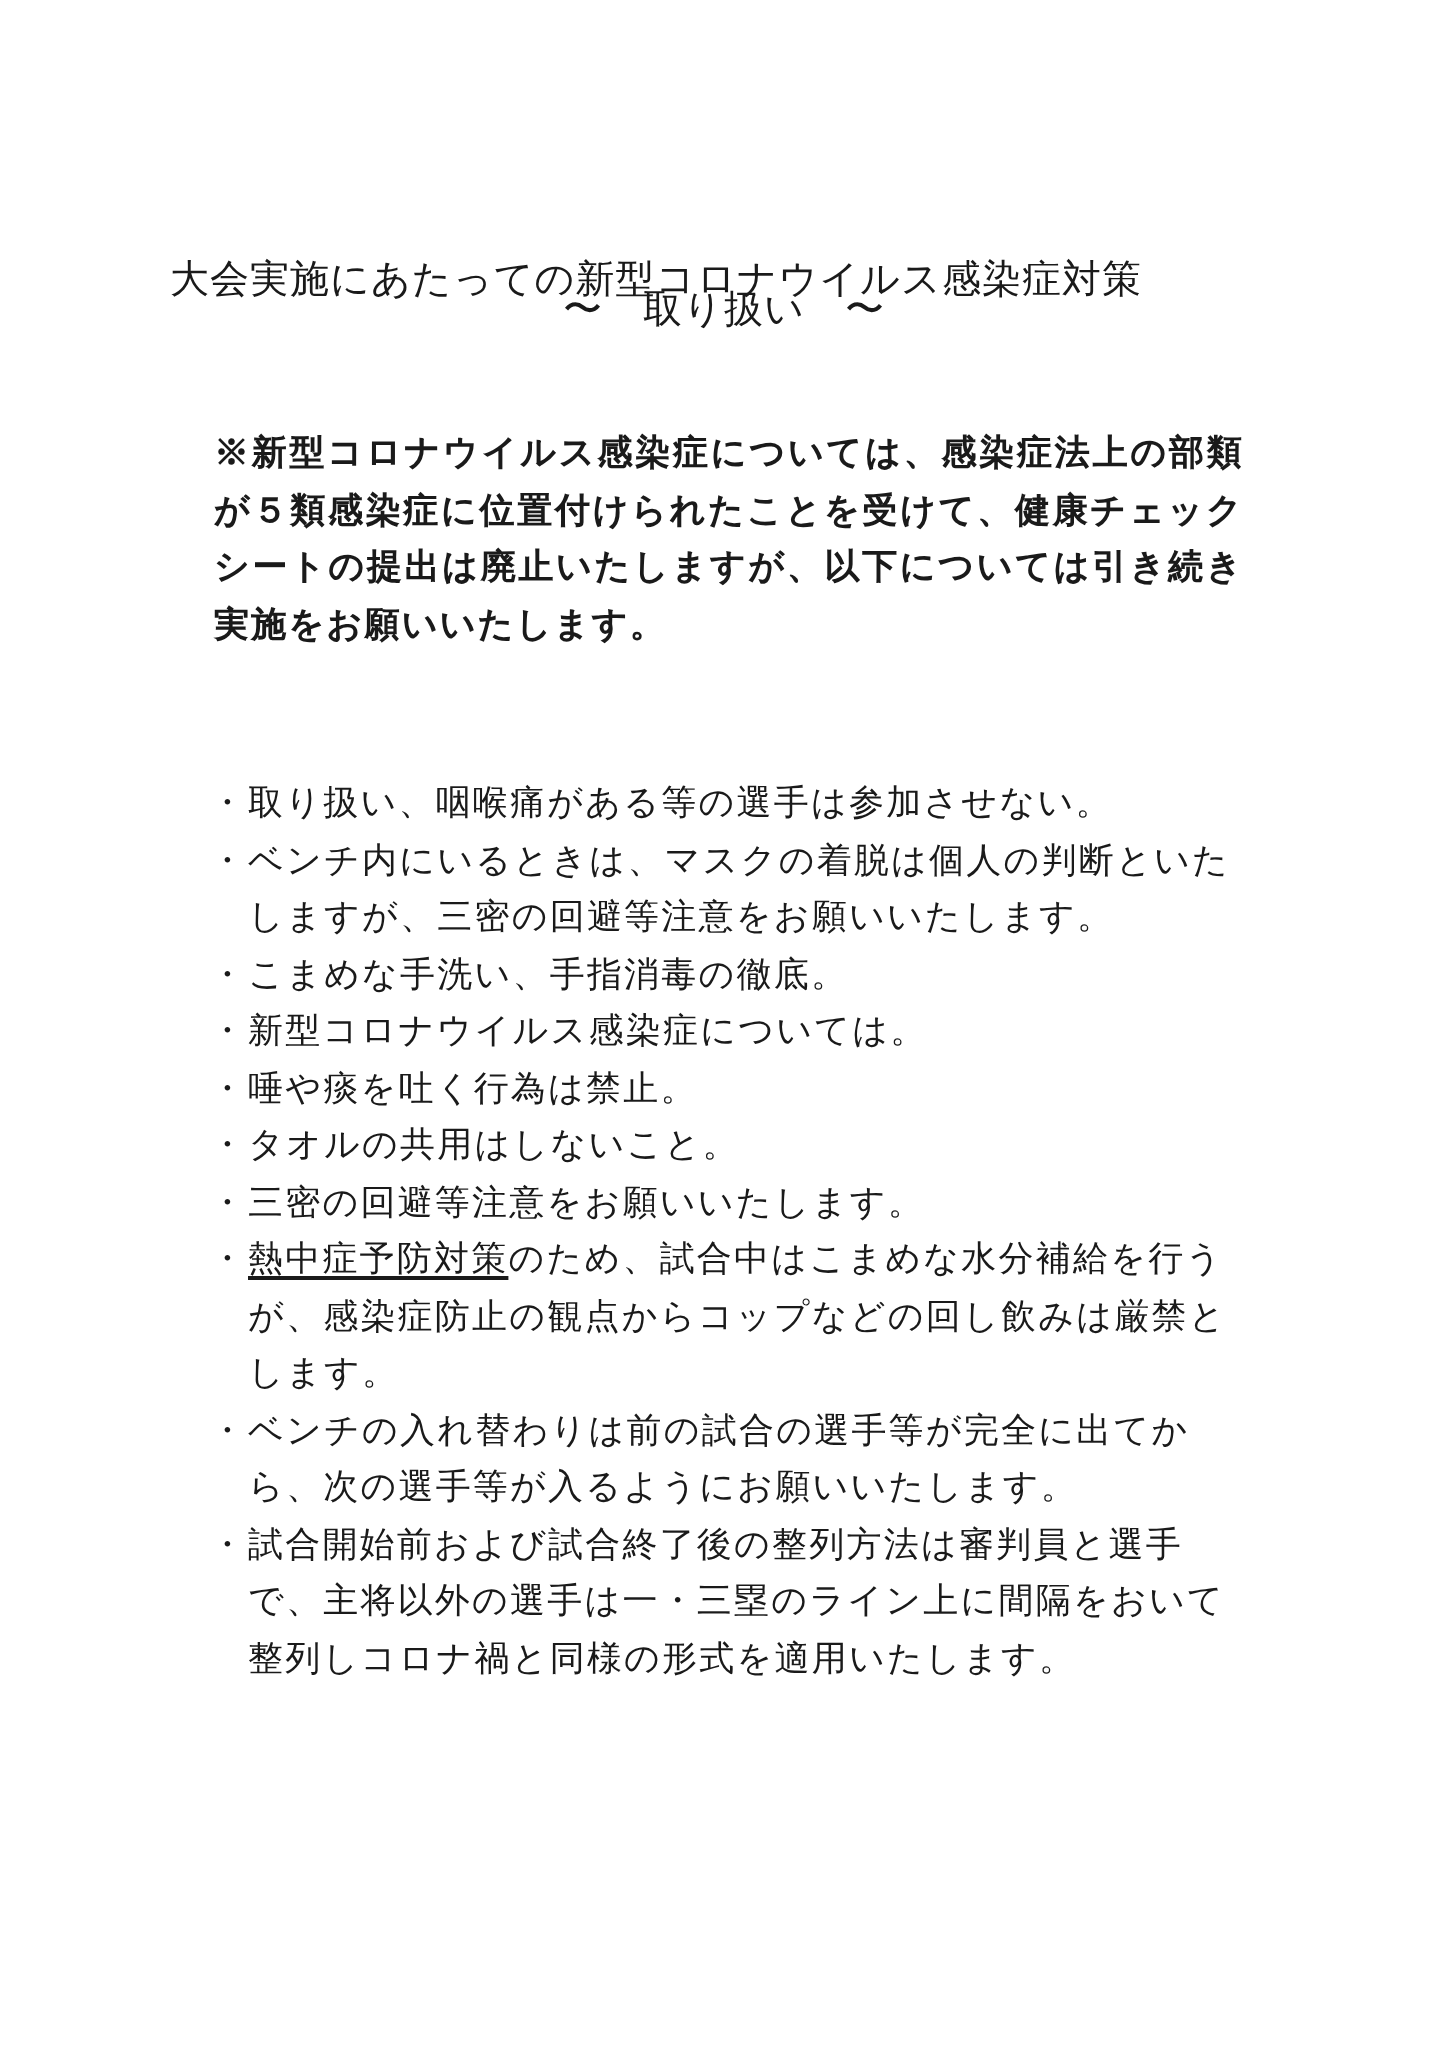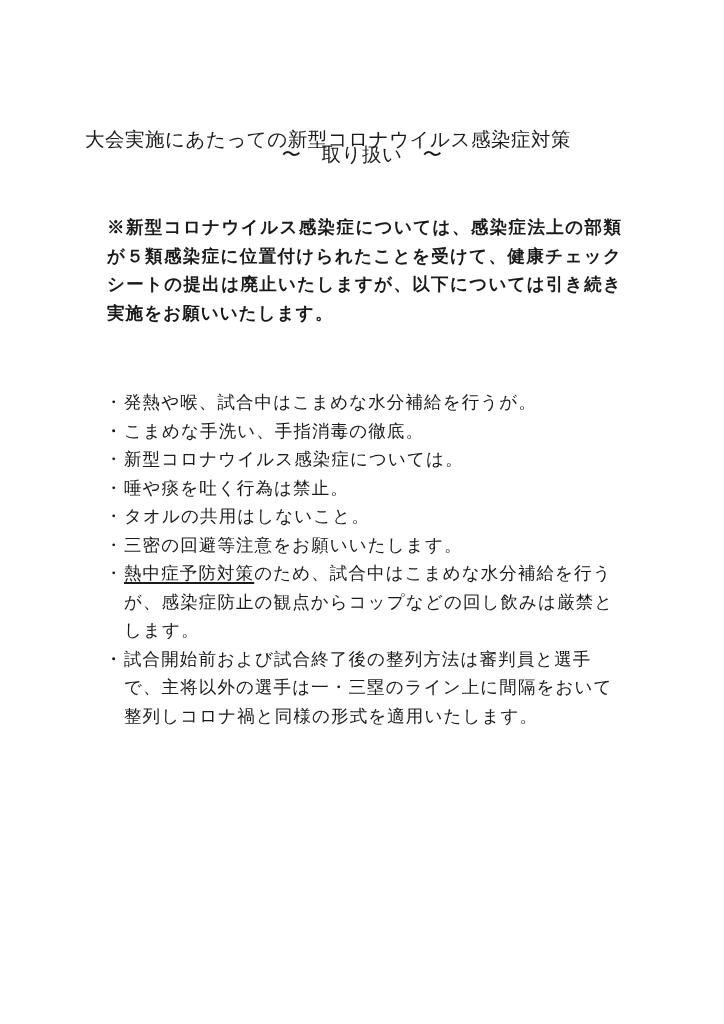--- a/index.html
+++ b/index.html
@@ -23,24 +23,24 @@
 </head>
 <body>
 
 <div>
   <div class="title t1">大会実施にあたっての新型コロナウイルス感染症対策</div>
   <div class="title t2">〜　取り扱い　〜</div>
 
   <p class="notice" style="margin:0;font-weight:bold;">※新型コロナウイルス感染症については、感染症法上の部類が５類感染症に位置付けられたことを受けて、健康チェックシートの提出は廃止いたしますが、以下については引き続き実施をお願いいたします。</p>
 
   <ul class="list">
-    <li><span class="bullet">・</span><span>発熱や喉、試合中はこまめな水分補給を行うが。</span></li>
-    <li><span class="bullet">・</span></li>
+    <li><span class="bullet">・</span><span>取り扱い、咽喉痛がある等の選手は参加させない。</span></li>
+    <li><span class="bullet">・</span><span>ベンチ内にいるときは、マスクの着脱は個人の判断といたしますが、三密の回避等注意をお願いいたします。</span></li>
     <li><span class="bullet">・</span><span>こまめな手洗い、手指消毒の徹底。</span></li>
     <li><span class="bullet">・</span><span>新型コロナウイルス感染症については。</span></li>
     <li><span class="bullet">・</span><span>唾や痰を吐く行為は禁止。</span></li>
     <li><span class="bullet">・</span><span>タオルの共用はしないこと。</span></li>
     <li><span class="bullet">・</span><span>三密の回避等注意をお願いいたします。</span></li>
     <li><span class="bullet">・</span><span class="em">熱中症予防対策</span><span>のため、試合中はこまめな水分補給を行うが、感染症防止の観点からコップなどの回し飲みは厳禁とします。</span></li>
-    <li><span class="bullet">・</span></li>
+    <li><span class="bullet">・</span><span>ベンチの入れ替わりは前の試合の選手等が完全に出てから、次の選手等が入るようにお願いいたします。</span></li>
     <li><span class="bullet">・</span><span>試合開始前および試合終了後の整列方法は審判員と選手で、主将以外の選手は一・三塁のライン上に間隔をおいて整列しコロナ禍と同様の形式を適用いたします。</span></li>
   </ul>
 </div>
 
 </body></html>

